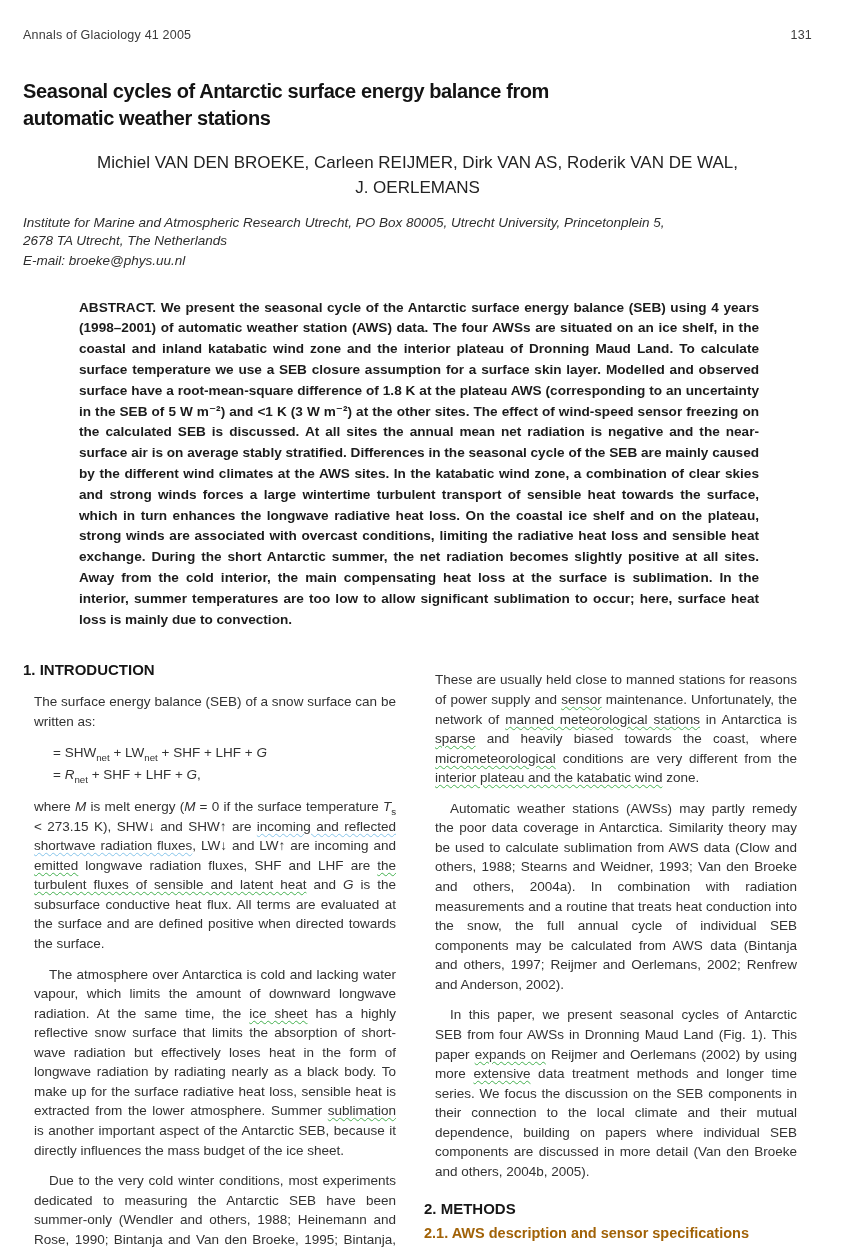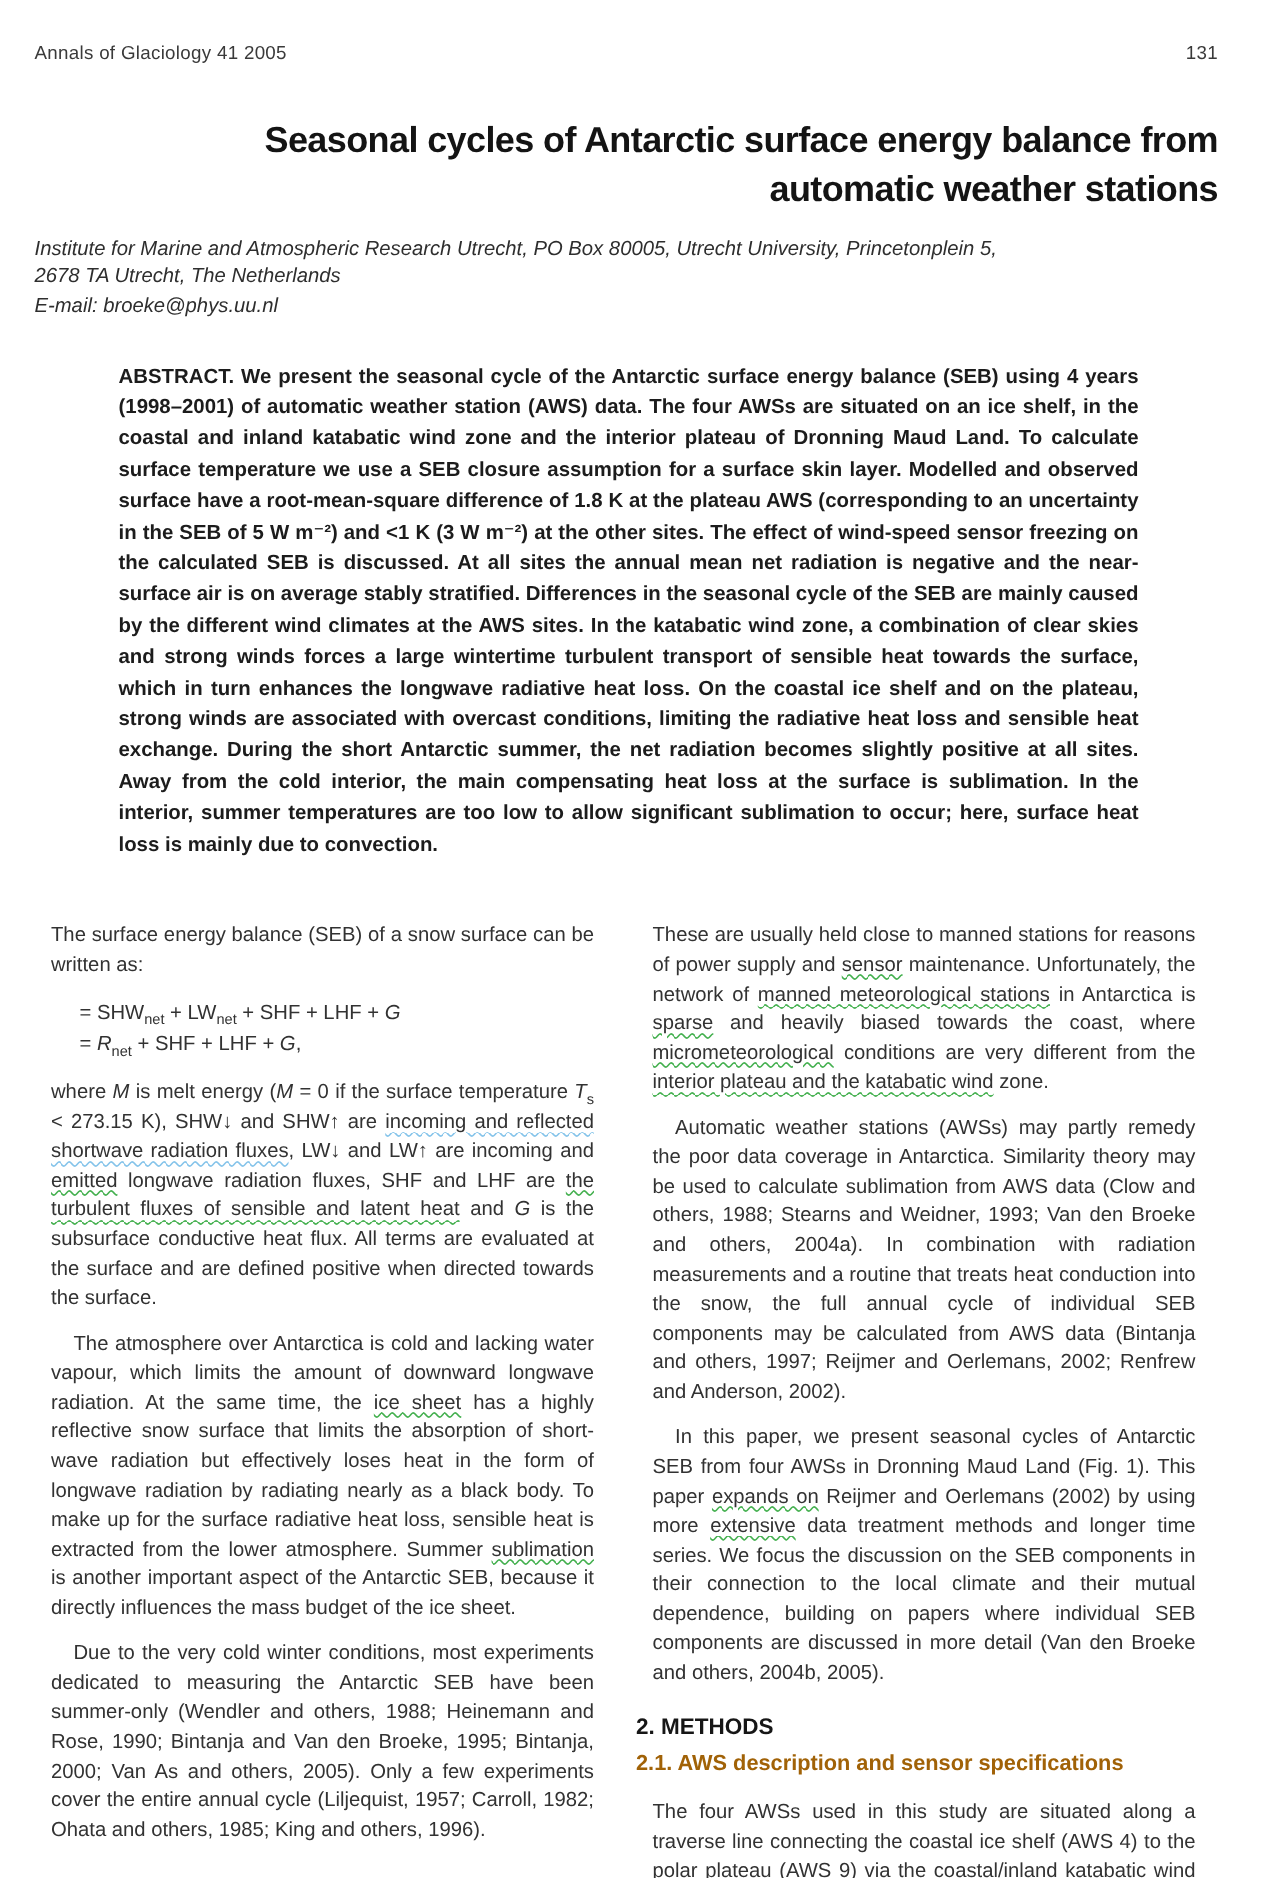--- a/index.html
+++ b/index.html
@@ -4,22 +4,22 @@
 <style>
   html,body{margin:0;padding:0;background:#ffffff;}
   .page{
     width:849px;height:1252px;box-sizing:border-box;
     background:#ffffff;color:#323232;
     font-family:"Liberation Sans","DejaVu Sans",sans-serif;
     padding:28px 37px 0 23px;overflow:hidden;position:relative;
   }
   .header-row{display:flex;justify-content:space-between;align-items:baseline;
     font-size:12.5px;color:#3a3a3a;letter-spacing:0.2px;}
-  .paper-title{margin-top:36px;text-align:right;font-weight:bold;color:#141414;
-    font-size:24px;line-height:1.37;letter-spacing:-0.4px;}
+  .paper-title{margin-top:36px;text-align:left;font-weight:bold;color:#141414;
+    font-size:20px;line-height:1.37;letter-spacing:-0.4px;}
   .authors{margin-top:17px;text-align:center;font-size:17px;line-height:1.5;color:#232323;}
   .affiliation{margin-top:13px;text-align:left;font-style:italic;font-size:13.5px;
     line-height:1.38;color:#2e2e2e;}
   .affiliation .email{margin-top:1px;}
   .abstract{margin:27px 53px 0 56px;font-weight:bold;color:#1c1c1c;
     font-size:13.6px;line-height:1.53;text-align:justify;}
   .columns{margin-top:29px;display:flex;gap:17px;}
   .col{width:384px;font-size:13.5px;line-height:1.45;text-align:justify;color:#323232;}
   .sec-heading{font-size:15px;font-weight:bold;color:#161616;margin:0 0 5px 0;text-align:left;}
   .sec-heading.methods{margin-top:17px;margin-bottom:3px;}
@@ -43,32 +43,37 @@
   <div class="header-row">
     <span>Annals of Glaciology 41 2005</span>
     <span>131</span>
   </div>
 
   <div class="paper-title">
     <div>Seasonal cycles of Antarctic surface energy balance from</div>
     <div>automatic weather stations</div>
   </div>
 
+  <div class="authors">
+    <div>Michiel VAN DEN BROEKE, Carleen REIJMER, Dirk VAN AS, Roderik VAN DE WAL,</div>
+    <div>J. OERLEMANS</div>
+  </div>
 
   <div class="affiliation">
     <div>Institute for Marine and Atmospheric Research Utrecht, PO Box 80005, Utrecht University, Princetonplein 5,</div>
     <div>2678 TA Utrecht, The Netherlands</div>
     <div class="email">E-mail: broeke@phys.uu.nl</div>
   </div>
 
   <div class="abstract">ABSTRACT.  We present the seasonal cycle of the Antarctic surface energy balance (SEB) using 4 years (1998–2001) of automatic weather station (AWS) data. The four AWSs are situated on an ice shelf, in the coastal and inland katabatic wind zone and the interior plateau of Dronning Maud Land. To calculate surface temperature we use a SEB closure assumption for a surface skin layer. Modelled and observed surface have a root-mean-square difference of 1.8 K at the plateau AWS (corresponding to an uncertainty in the SEB of 5 W m⁻²) and &lt;1 K (3 W m⁻²) at the other sites. The effect of wind-speed sensor freezing on the calculated SEB is discussed. At all sites the annual mean net radiation is negative and the near-surface air is on average stably stratified. Differences in the seasonal cycle of the SEB are mainly caused by the different wind climates at the AWS sites. In the katabatic wind zone, a combination of clear skies and strong winds forces a large wintertime turbulent transport of sensible heat towards the surface, which in turn enhances the longwave radiative heat loss. On the coastal ice shelf and on the plateau, strong winds are associated with overcast conditions, limiting the radiative heat loss and sensible heat exchange. During the short Antarctic summer, the net radiation becomes slightly positive at all sites. Away from the cold interior, the main compensating heat loss at the surface is sublimation. In the interior, summer temperatures are too low to allow significant sublimation to occur; here, surface heat loss is mainly due to convection.</div>
 
   <div class="columns">
 
     <div class="col">
+      <div class="sec-heading">1. INTRODUCTION</div>
       <p>The surface energy balance (SEB) of a snow surface can be written as:</p>
       <div class="equation">
         <div class="eq-cont"><span>= SHW</span><span class="sb">net</span><span> + LW</span><span class="sb">net</span><span> + SHF + LHF + </span><span class="it">G</span></div>
         <div class="eq-cont"><span>= </span><span class="it">R</span><span class="sb">net</span><span> + SHF + LHF + </span><span class="it">G</span><span>,</span></div>
       </div>
       <p><span>where </span><span class="it">M</span><span> is melt energy (</span><span class="it">M</span><span> = 0 if the surface temperature </span><span class="it">T</span><span class="sb">s</span><span> &lt; 273.15 K),  SHW↓  and  SHW↑  are </span><span class="u-blue">incoming and reflected shortwave radiation fluxes</span><span>, LW↓ and LW↑ are incoming and </span><span class="u-green">emitted</span><span> longwave radiation fluxes, SHF and LHF are </span><span class="u-green">the turbulent fluxes of sensible and latent heat</span><span> and </span><span class="it">G</span><span> is the subsurface conductive heat flux. All terms are evaluated at the surface and are defined positive when directed towards the surface.</span></p>
       <p class="indent"><span>The atmosphere over Antarctica is cold and lacking water vapour, which limits the amount of downward longwave radiation. At the same time, the </span><span class="u-green">ice sheet</span><span> has a highly reflective snow surface that limits the absorption of short-wave radiation but effectively loses heat in the form of longwave radiation by radiating nearly as a black body. To make up for the surface radiative heat loss, sensible heat is extracted from the lower atmosphere. Summer </span><span class="u-green">sublimation</span><span> is another important aspect of the Antarctic SEB, because it directly influences the mass budget of the ice sheet.</span></p>
       <p class="indent">Due to the very cold winter conditions, most experiments dedicated to measuring the Antarctic SEB have been summer-only (Wendler and others, 1988; Heinemann and Rose, 1990; Bintanja and Van den Broeke, 1995; Bintanja, 2000; Van As and others, 2005). Only a few experiments cover the entire annual cycle (Liljequist, 1957; Carroll, 1982; Ohata and others, 1985; King and others, 1996).</p>
     </div>
 

